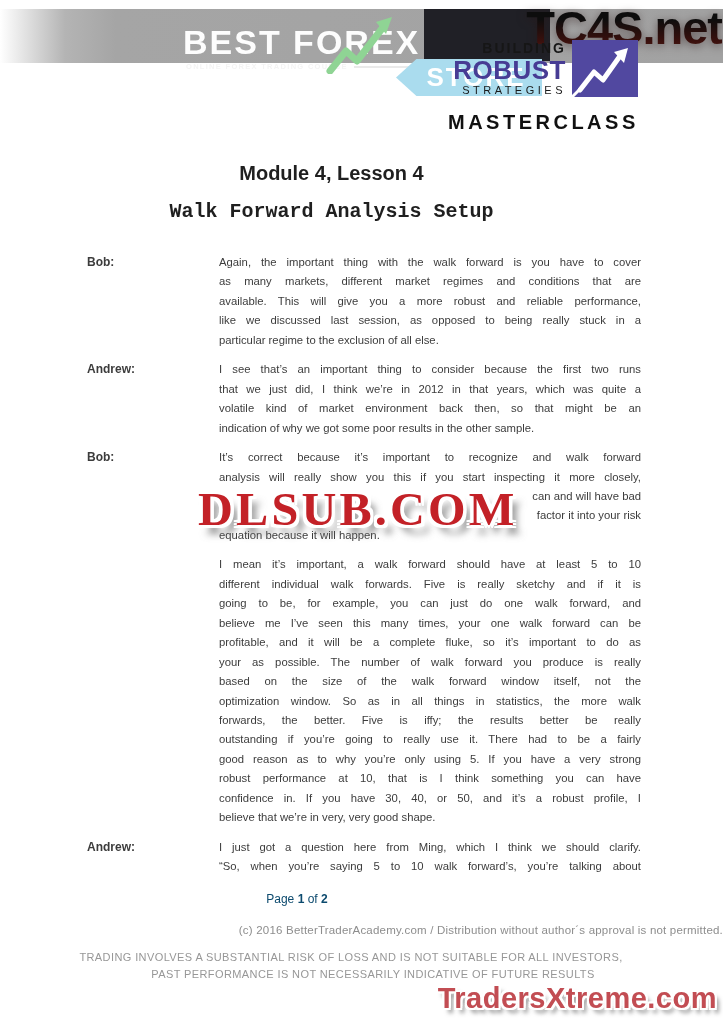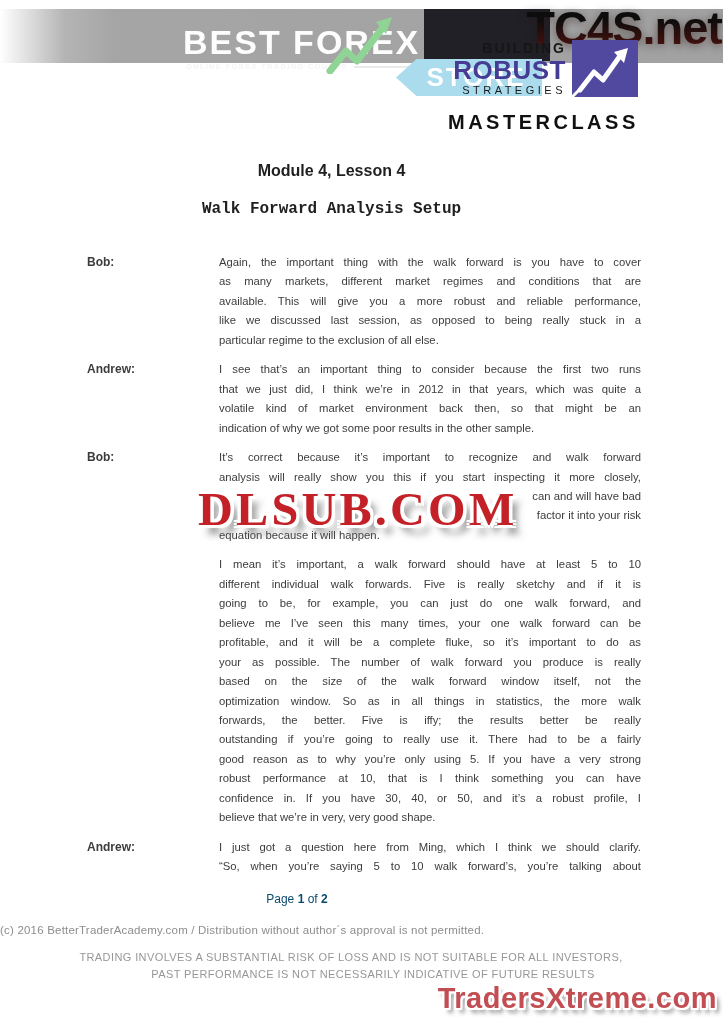--- a/index.html
+++ b/index.html
@@ -36,21 +36,21 @@
   .mc{position:absolute; right:85px; top:40px; width:190px;}
   .mc-top{display:flex; align-items:flex-start;}
   .mc-textcol{width:118px; text-align:right;}
   .mc-building{font-size:14px; font-weight:bold; letter-spacing:2px; color:#161616; line-height:17px;}
   .mc-robust{font-size:26px; font-weight:bold; letter-spacing:0.5px; color:var(--robust-purple); line-height:26px;}
   .mc-strategies{font-size:11px; letter-spacing:3.5px; color:#1a1a1a; line-height:14px;}
   .mc-square{width:66px; height:57px; background:var(--logo-purple); margin-left:6px; position:relative;}
   .mc-masterclass{font-size:20px; font-weight:bold; letter-spacing:3.5px; color:#111; line-height:22px; margin-top:14px; white-space:nowrap;}
 
   
-  .title{position:absolute; left:0; width:663px; text-align:center; font-size:16px;
+  .title{position:absolute; left:0; width:663px; text-align:center; font-size:20px;
     font-weight:bold; color:var(--title-black);}
   .title-1{top:162px;} .title-2{top:200px;font-family:Liberation Mono, monospace;}
 
   
   .transcript{position:absolute; left:87px; top:253px; width:554px; color:var(--body-text);}
   .para{display:flex; margin-bottom:10px;}
   .speaker{width:132px; font-size:12px; font-weight:bold; line-height:19.45px; flex-shrink:0;}
   .lines{flex:1; min-width:0;}
   .line{font-size:11.3px; line-height:19.45px; text-align:justify; text-align-last:justify; white-space:nowrap;}
   .line.lastline{text-align-last:left;}
@@ -64,21 +64,21 @@
       -3px 0 0 #fff,3px 0 0 #fff,0 -3px 0 #fff,0 3px 0 #fff,7px 9px 7px rgba(110,110,110,0.75);}
   .traders{position:absolute; right:6px; top:982px; font-weight:bold; font-size:29px; letter-spacing:0.5px;
     color:var(--traders-red);
     text-shadow:-2px -2px 0 #fff,2px -2px 0 #fff,-2px 2px 0 #fff,2px 2px 0 #fff,
       -2px 0 0 #fff,2px 0 0 #fff,0 -2px 0 #fff,0 2px 0 #fff,4px 5px 4px rgba(120,120,120,0.8);}
 
   
   .pagenum{position:absolute; left:0; top:892px; width:594px; text-align:center;
     font-size:12px; color:#0c4a6e;}
   .pagenum b{font-weight:bold;}
-  .copyright{position:absolute; left:0; top:924px; width:723px; text-align:left;
+  .copyright{position:absolute; left:0; top:924px; width:723px; text-align:right;
     font-size:11.5px; color:#8d8d8d; letter-spacing:0.2px;}
   .disclaimer{position:absolute; left:0; width:702px; text-align:center;
     font-size:11px; color:var(--footer-gray); letter-spacing:0.4px;}
   .disc-1{top:951px;} .disc-2{top:968px;padding-left:44px;}
 </style>
 </head>
 <body>
 
 <div class="page">
 

